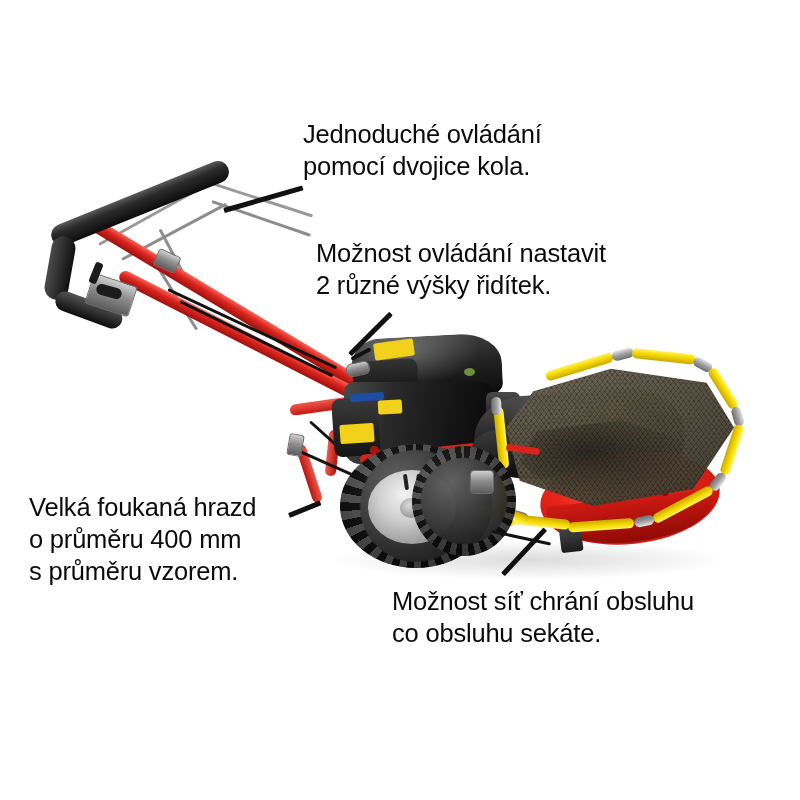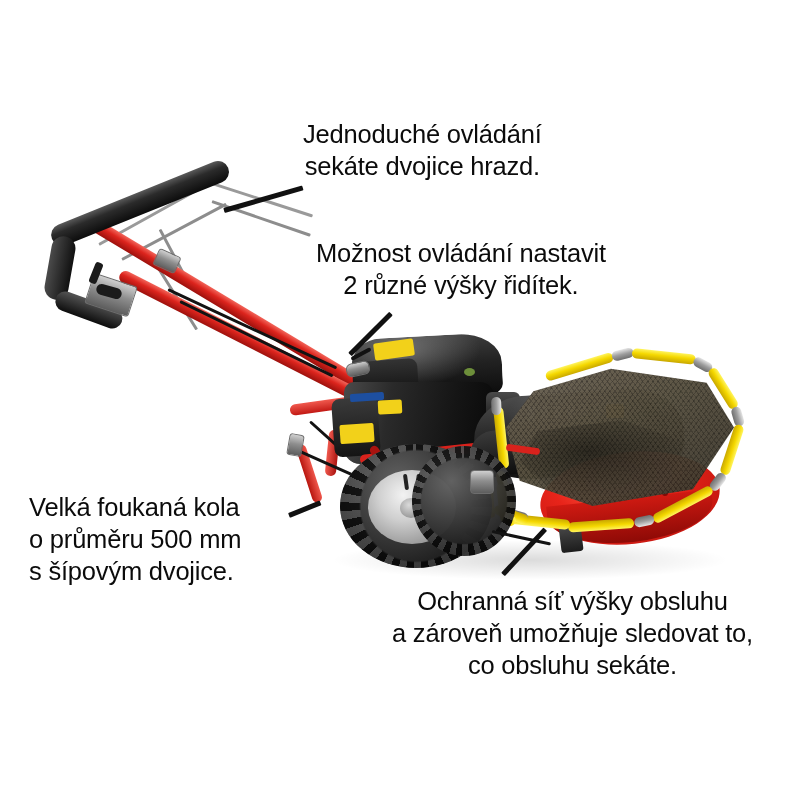--- a/index.html
+++ b/index.html
@@ -16,21 +16,21 @@
   .callout{
     position:absolute;
     color:#0b0b0b;
     font-size:25.5px;
     line-height:32px;
     letter-spacing:-0.2px;
     white-space:nowrap;
     font-weight:400;
   }
   .callout .ln{display:block;}
-  .c-center .ln{text-align:center;}
+  .c-center .ln{}
   .c-left .ln{text-align:left;}
 
   
   .leader{position:absolute;background:#111;transform-origin:0 50%;border-radius:1px;}
 
   
   #photo{position:absolute;left:0;top:0;width:800px;height:800px;}
   #photo *{position:absolute;}
 
   
@@ -353,33 +353,32 @@
   <div class="leader" style="left:224px;top:208px;width:82px;height:5px;transform:rotate(-16deg);"></div>
 
   <div class="leader" style="left:350px;top:352px;width:58px;height:5px;transform:rotate(-45deg);"></div>
 
   <div class="leader" style="left:289px;top:513px;width:34px;height:5px;transform:rotate(-22deg);"></div>
 
   <div class="leader" style="left:503px;top:572px;width:62px;height:5px;transform:rotate(-47deg);"></div>
 
   <div class="callout c-center" style="left:303px;top:118px;">
     <span class="ln">Jednoduché ovládání</span>
-    <span class="ln">sekáte dvojice hrazd.</span>
+    <span class="ln">pomocí dvojice kola.</span>
   </div>
 
   <div class="callout c-center" style="left:316px;top:237px;">
     <span class="ln">Možnost ovládání nastavit</span>
     <span class="ln">2 různé výšky řidítek.</span>
   </div>
 
   <div class="callout c-left" style="left:29px;top:491px;">
-    <span class="ln">Velká foukaná kola</span>
-    <span class="ln">o průměru 500 mm</span>
-    <span class="ln">s šípovým dvojice.</span>
+    <span class="ln">Velká foukaná hrazd</span>
+    <span class="ln">o průměru 400 mm</span>
+    <span class="ln">s průměru vzorem.</span>
   </div>
 
   <div class="callout c-center" style="left:392px;top:585px;">
-    <span class="ln">Ochranná síť výšky obsluhu</span>
-    <span class="ln">a zároveň umožňuje sledovat to,</span>
+    <span class="ln">Možnost síť chrání obsluhu</span>
     <span class="ln">co obsluhu sekáte.</span>
   </div>
 
 </div>
 
 </body></html>

